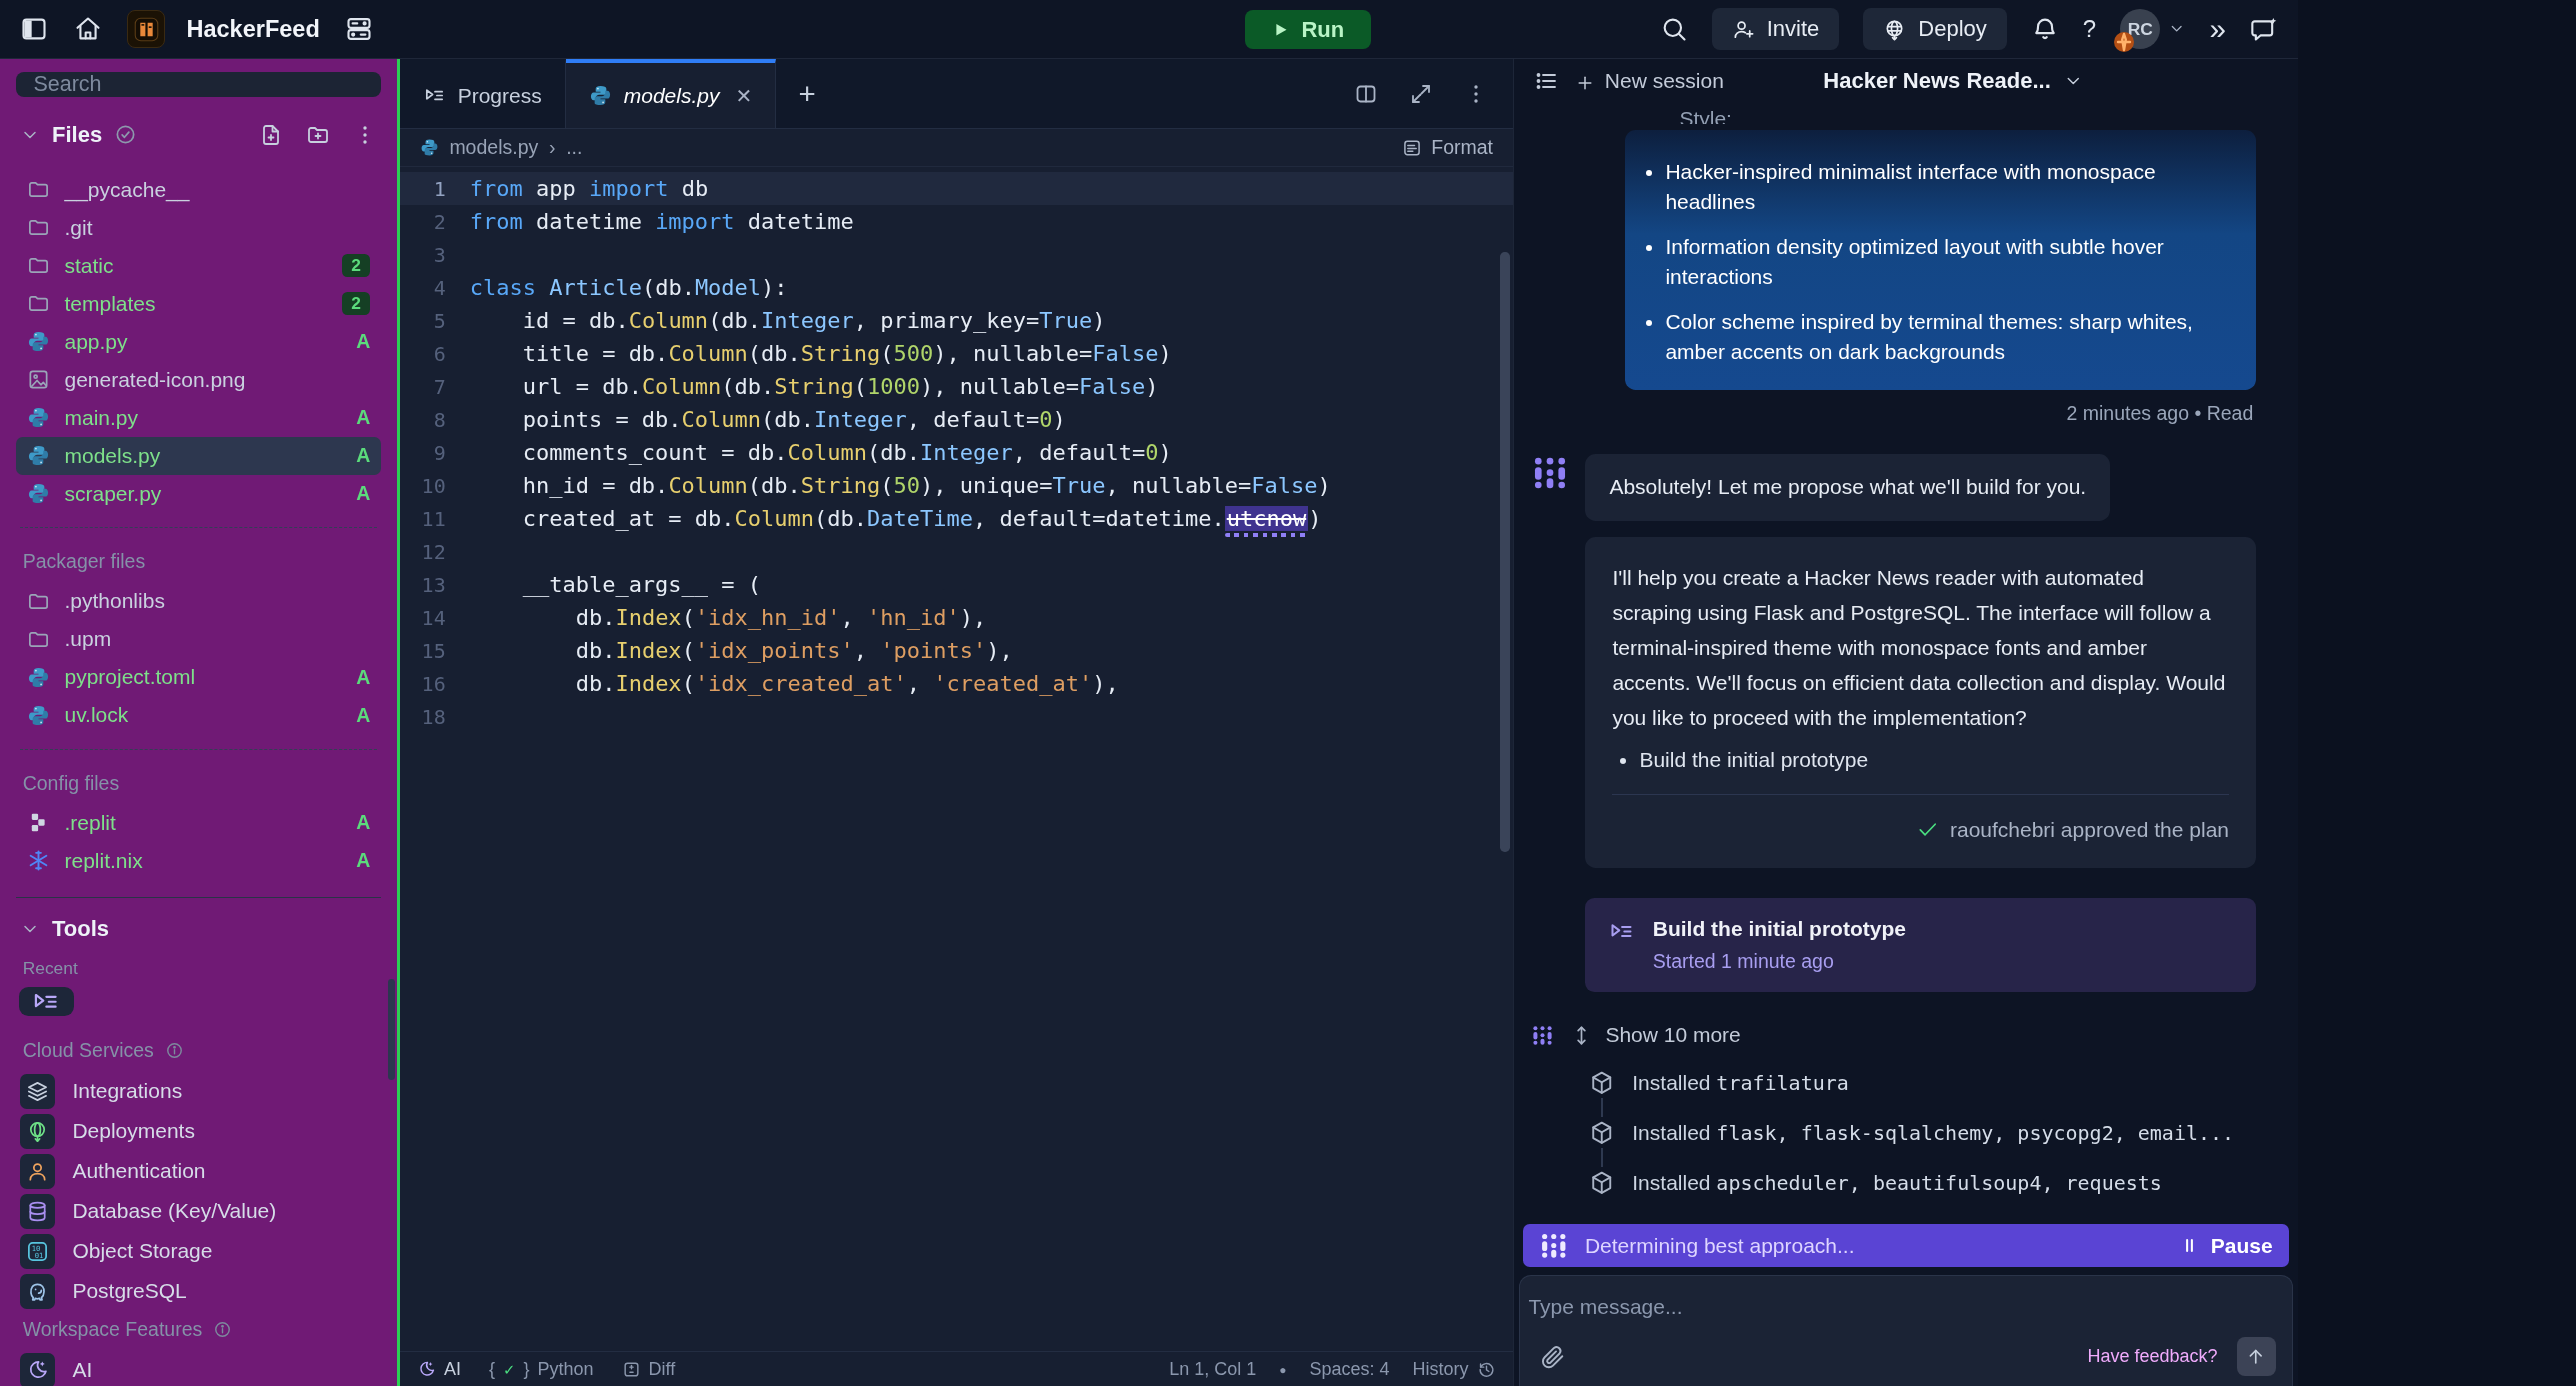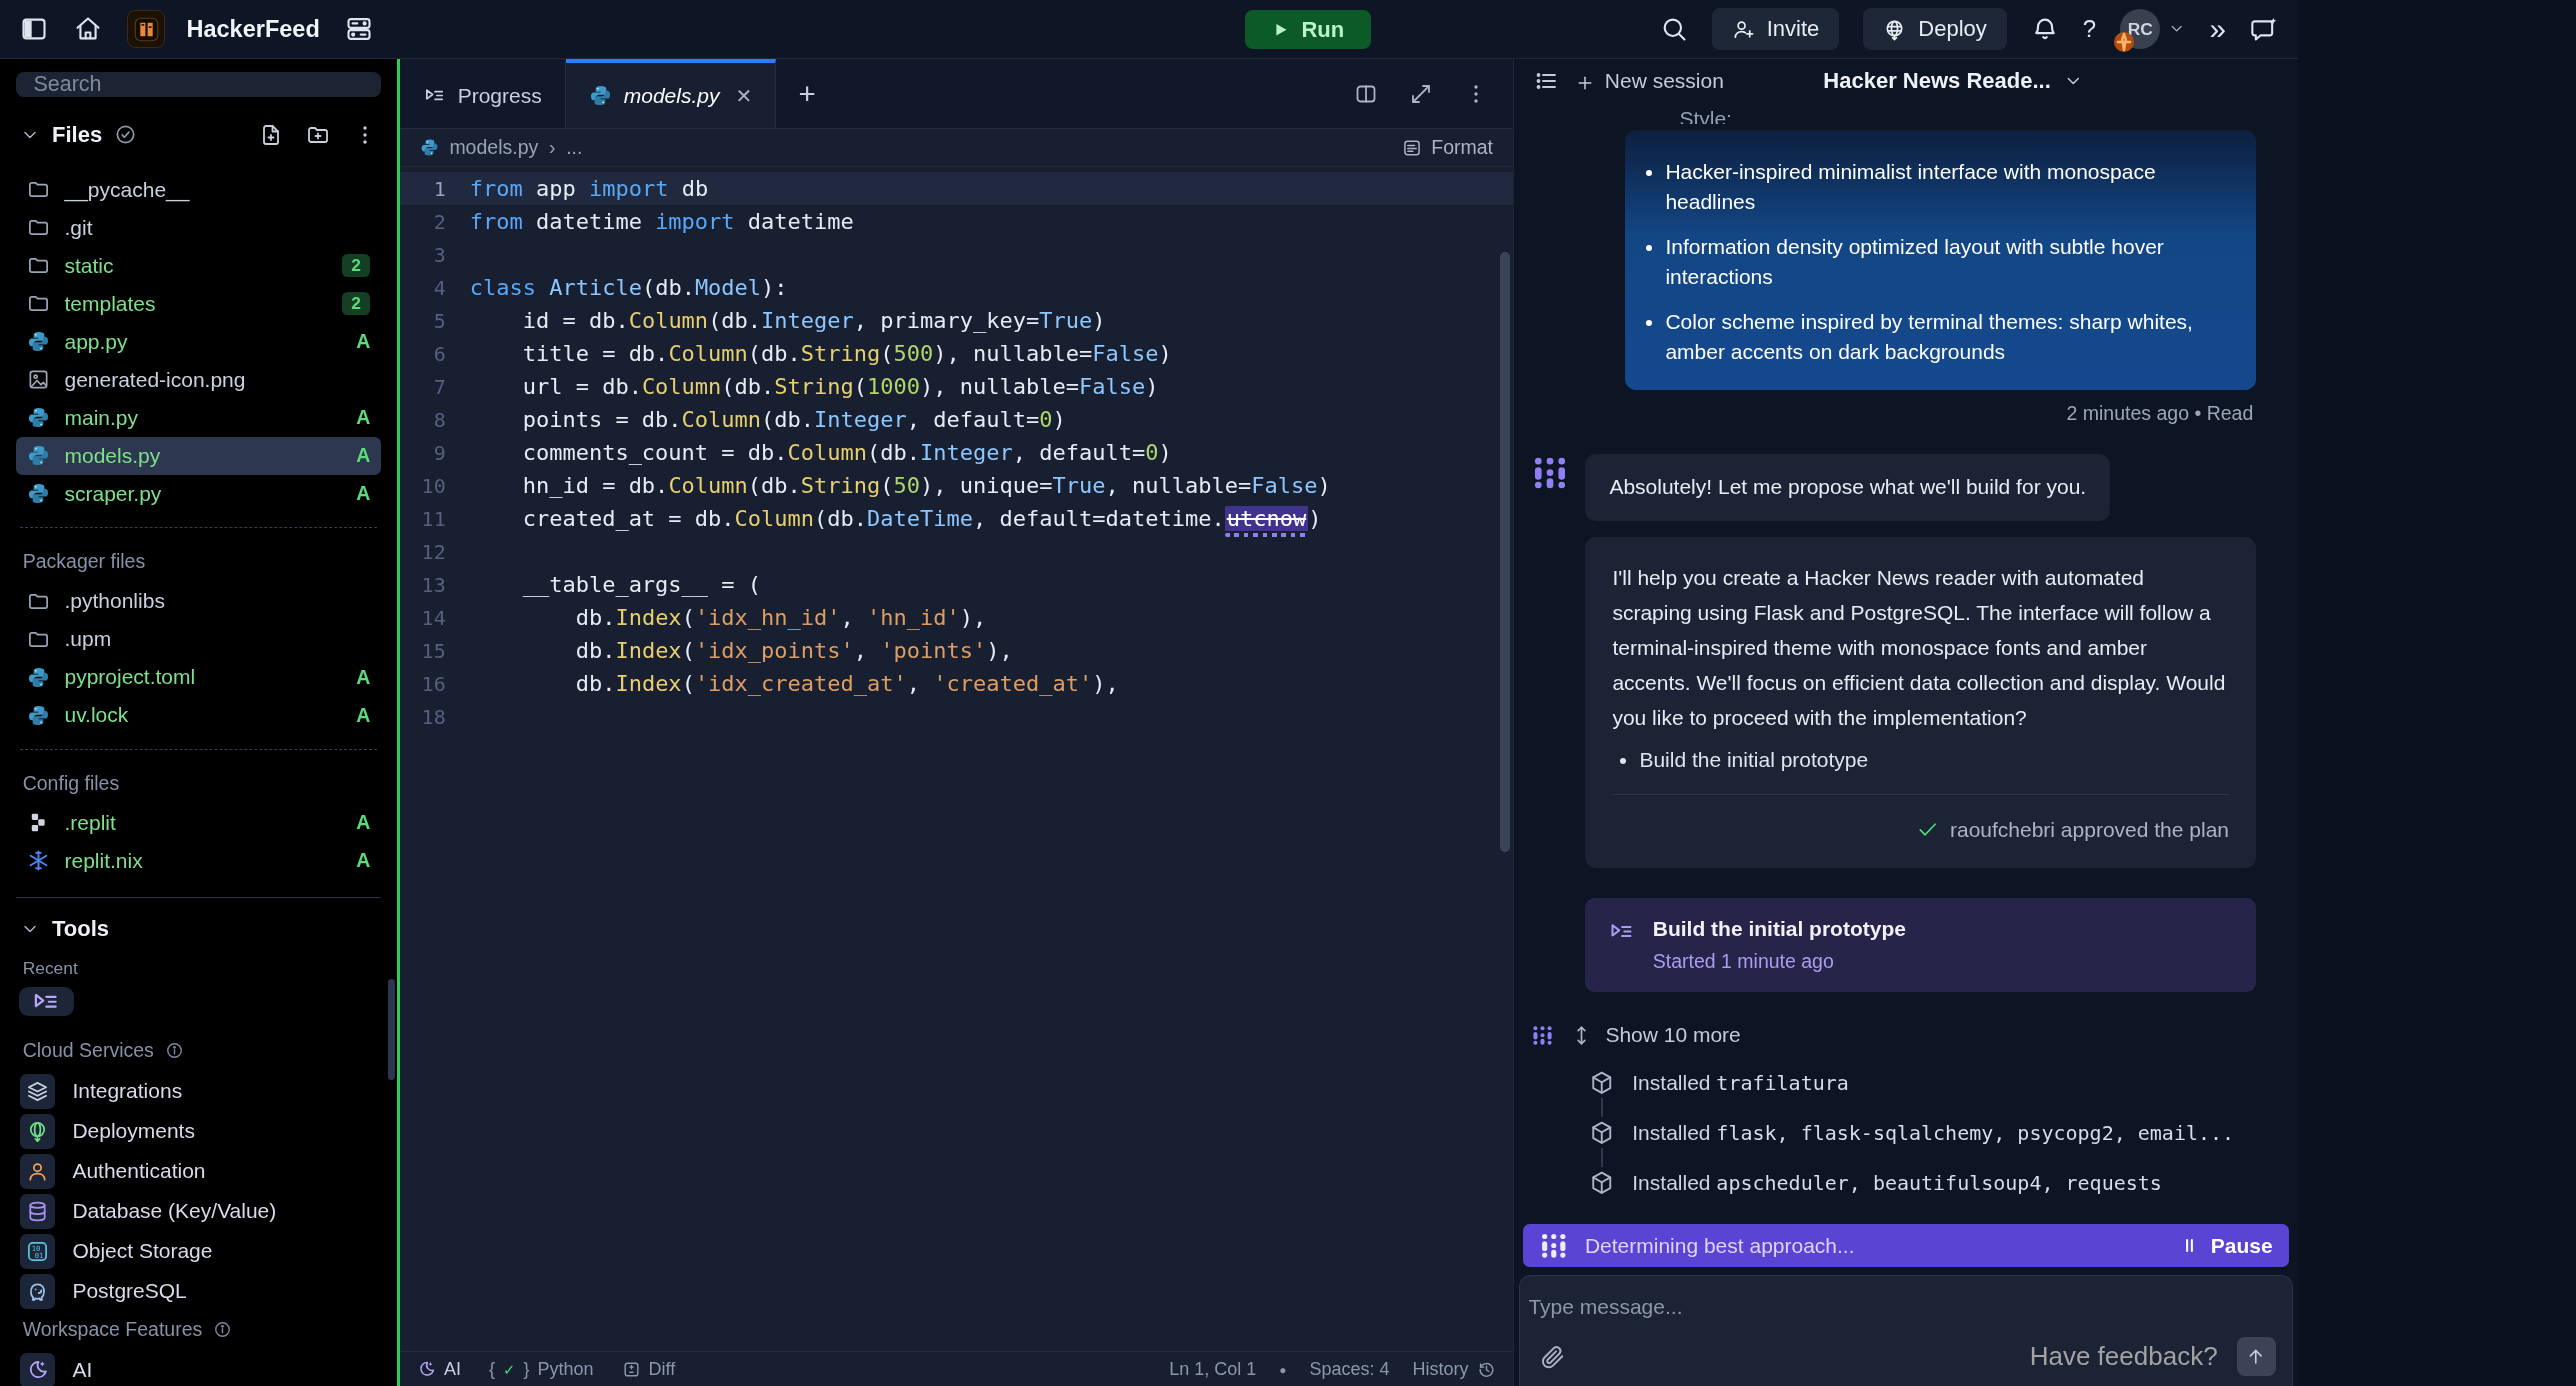--- a/index.html
+++ b/index.html
@@ -30,21 +30,21 @@
   .avatar{width:40px;height:40px;border-radius:50%;background:#39414f;display:flex;align-items:center;
           justify-content:center;font-size:17.4px;font-weight:700;color:#cdd5e0;}
   .avatar-badge{position:absolute;left:-8px;bottom:-5.4px;width:24px;height:24px;}
   .qmark{font-size:24px;color:#dfe5ee;cursor:pointer;}
   .dblchev{font-size:29.5px;color:#dfe5ee;cursor:pointer;line-height:1;}
 
   
   .main{flex:1;display:flex;min-height:0;}
 
   
-  .sidebar{width:397px;flex:0 0 auto;background:#000000;padding:13.4px 16px 0;display:flex;
+  .sidebar{width:397px;flex:0 0 auto;background:#701a75;padding:13.4px 16px 0;display:flex;
            flex-direction:column;position:relative;overflow:hidden;}
   .vdiv{width:2.7px;flex:0 0 auto;background:#2bcf54;}
   .search{height:51px;background:#1c2434;border-radius:8px;display:flex;align-items:center;
           padding:0 17.4px;font-size:21.5px;color:#7e8a9e;margin-bottom:19px;cursor:text;}
   .sec-head{display:flex;align-items:center;gap:12px;padding:5.4px 4px;font-size:22px;font-weight:700;color:#eef2f8;}
   .sec-head .chev{width:20px;height:20px;color:#aab4c6;}
   .sec-head .mini{width:23px;height:23px;color:#8d99ad;}
   .head-actions{margin-left:auto;display:flex;align-items:center;gap:23px;color:#c7d0de;}
   .head-actions .ic{width:24px;height:24px;cursor:pointer;}
   .filelist{margin-top:17.4px;}
@@ -157,21 +157,21 @@
   .agent-statusbar{flex:0 0 43px;margin:13.4px 9.4px 0;background:#5a44d4;border-radius:6.7px;
                    display:flex;align-items:center;gap:16px;padding:0 16px;color:#ded5ff;font-size:21px;}
   .agent-statusbar .logo{width:29.5px;height:29.5px;}
   .pause{margin-left:auto;display:flex;align-items:center;gap:12px;color:#fff;font-weight:600;cursor:pointer;}
   .pause .ic{width:19px;height:19px;}
   .composer{flex:0 0 112px;margin:8px 5.4px 0;background:#1b2335;border:0.7px solid #2a3449;
             border-bottom:none;border-radius:12px 12px 0 0;position:relative;padding:19px 8px;}
   .composer .placeholder{color:#8b97ad;font-size:21px;}
   .composer-bottom{position:absolute;left:20px;right:16px;bottom:10.7px;display:flex;align-items:center;}
   .composer-bottom .clip{width:25.5px;height:25.5px;color:#aab4c6;cursor:pointer;}
-  .feedback{margin-left:auto;color:#a3a3a3;font-size:26px;margin-right:19px;cursor:pointer;}
+  .feedback{margin-left:auto;color:#f0abfc;font-size:18px;margin-right:19px;cursor:pointer;}
   .send-btn{width:39px;height:39px;background:#3c4356;border-radius:8px;display:flex;align-items:center;
             justify-content:center;color:#c7d0de;cursor:pointer;}
   .send-btn .ic{width:21.5px;height:21.5px;}
 </style>
 </head>
 <body>
 
 <div class="app">
 
   <div class="topbar">

